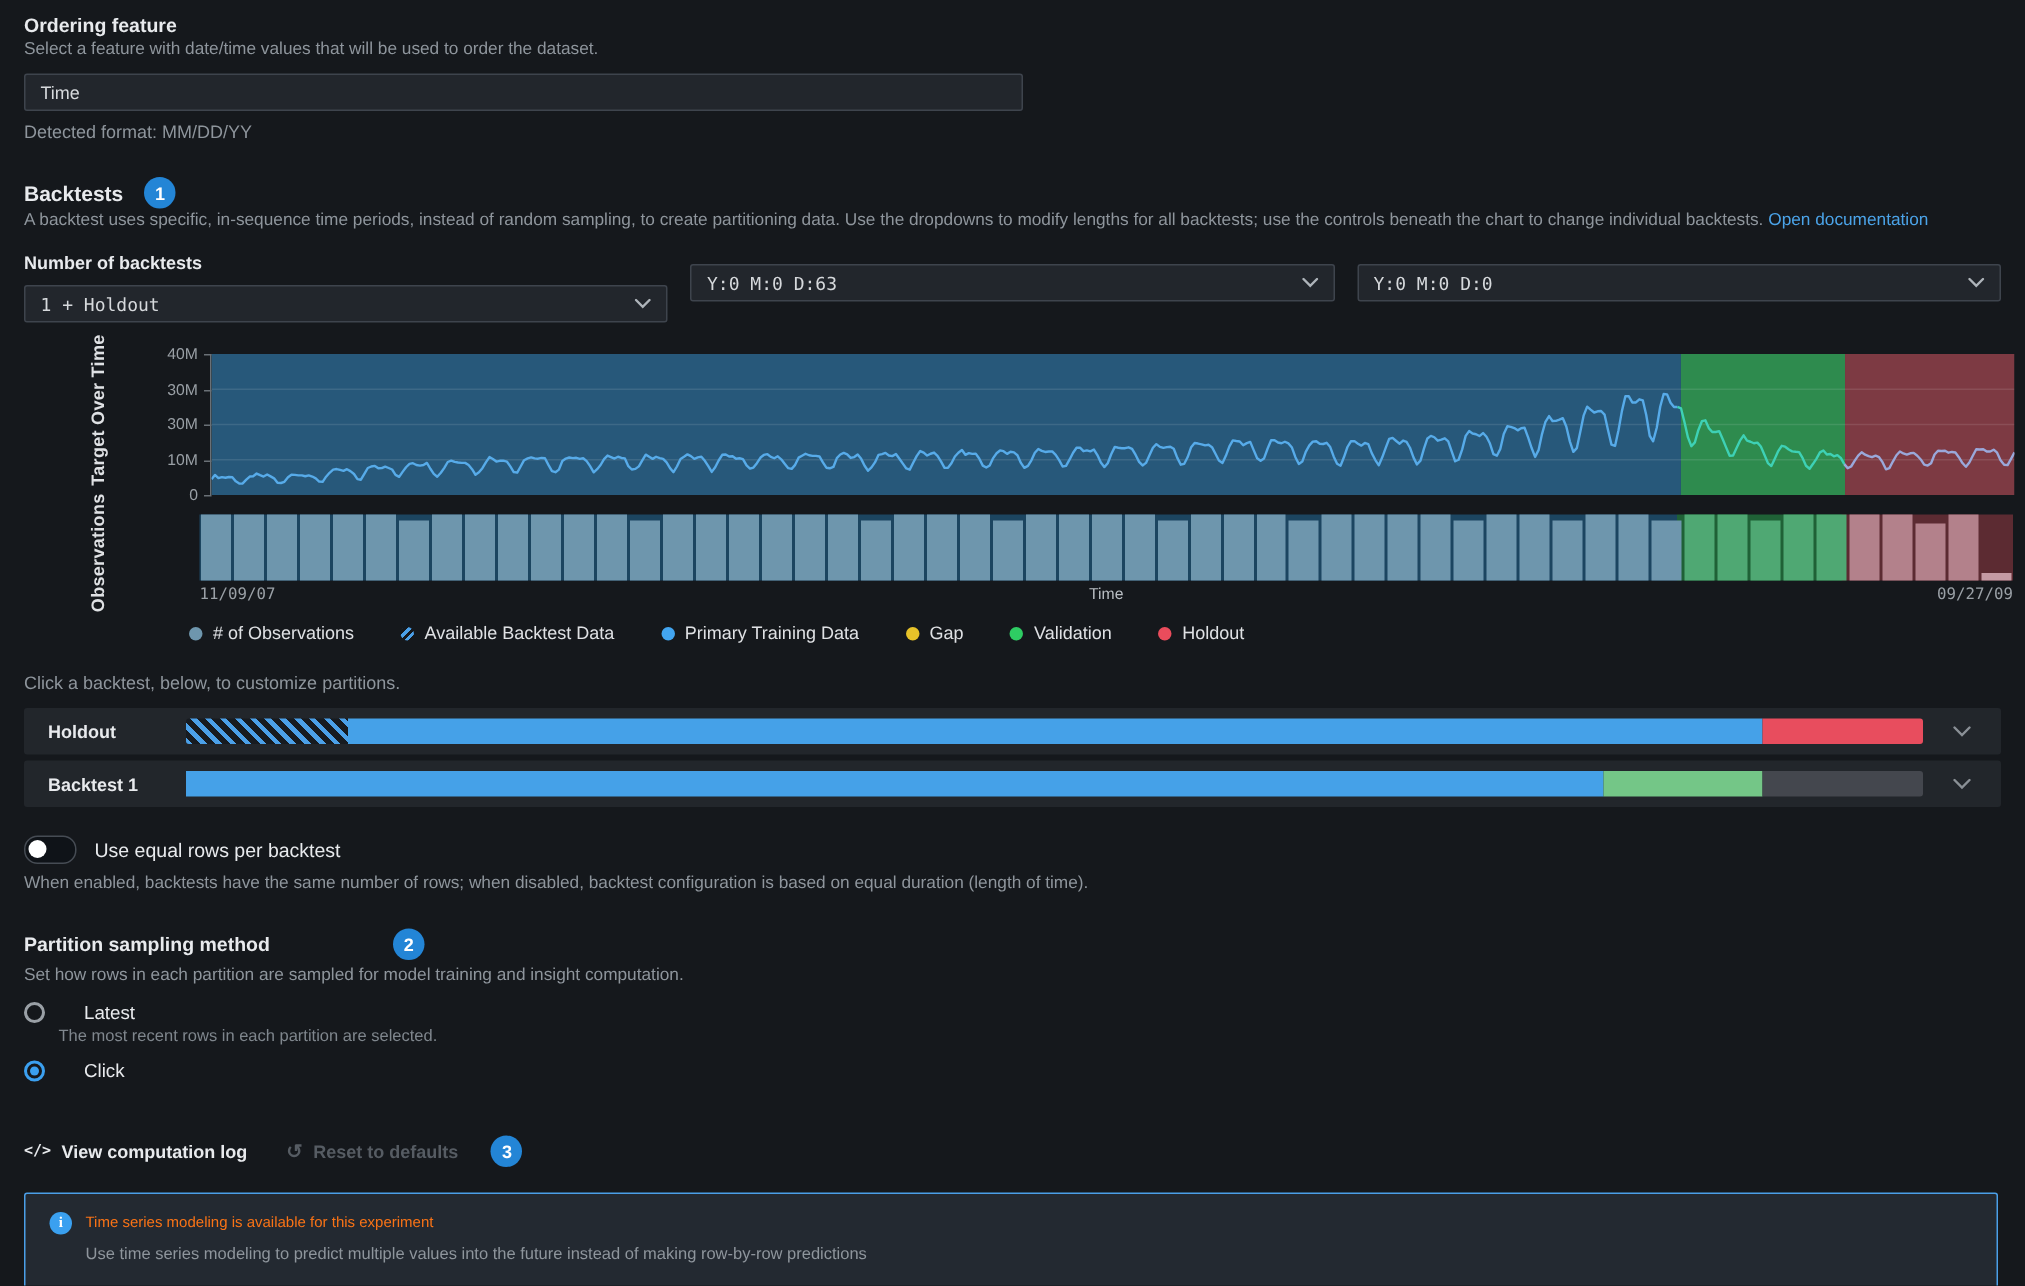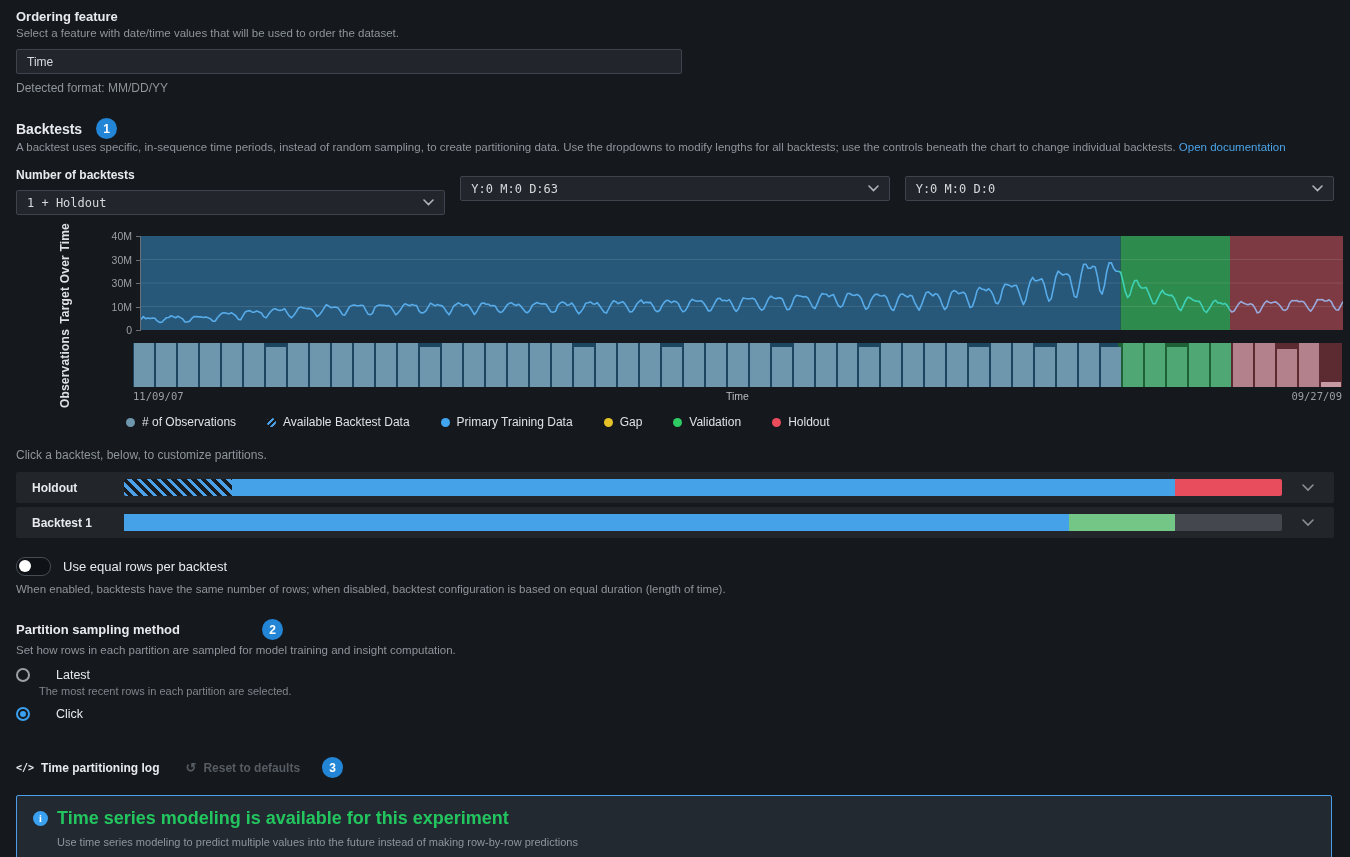--- a/index.html
+++ b/index.html
@@ -76,21 +76,21 @@
   .act.enabled{color:#e8eaed;}
   .act.disabled{color:#565c63;cursor:default;}
   .code-ic{font-family:"DejaVu Sans Mono",monospace;font-size:10px;font-weight:700;}
   .reset-ic{font-size:13px;line-height:1;}
   
   .infobox{margin-top:17px;border:1px solid #4b9fe8;background:#232931;border-radius:2px;
     width:1316px;height:78px;padding:12px 0 0 16px;box-sizing:border-box;}
   .info-title-row{display:flex;align-items:center;gap:9px;}
   .info-ic{width:15px;height:15px;border-radius:50%;background:#3aa0f0;color:#fff;font-size:10px;font-weight:700;
     display:flex;align-items:center;justify-content:center;font-family:"Liberation Serif",serif;flex:none;}
-  .info-title{font-size:18px;font-weight:700;color:#22c55e;}
+  .info-title{font-size:10px;font-weight:400;color:#f97316;}
   .info-desc{font-size:11px;color:#8e959c;margin:7px 0 0 24px;}
 </style>
 </head>
 <body>
 
 <div class="page">
 
   <div class="h-label">Ordering feature</div>
   <div class="desc">Select a feature with date/time values that will be used to order the dataset.</div>
   <div class="of-input">
@@ -316,21 +316,21 @@
   <div class="radio-desc">The most recent rows in each partition are selected.</div>
 
   <div class="radio-opt" style="margin-top:10px">
     <span class="radio sel" id="radio-1"></span>
     <span class="radio-label">Click</span>
   </div>
 
   <div class="actions">
     <div class="act enabled">
       <span class="code-ic">&lt;/&gt;</span>
-      <span>Time partitioning log</span>
+      <span>View computation log</span>
     </div>
     <div class="act disabled">
       <span class="reset-ic">↺</span>
       <span>Reset to defaults</span>
     </div>
     <span class="badge" style="margin-left:-4px">3</span>
   </div>
 
   <div class="infobox">
     <div class="info-title-row">

